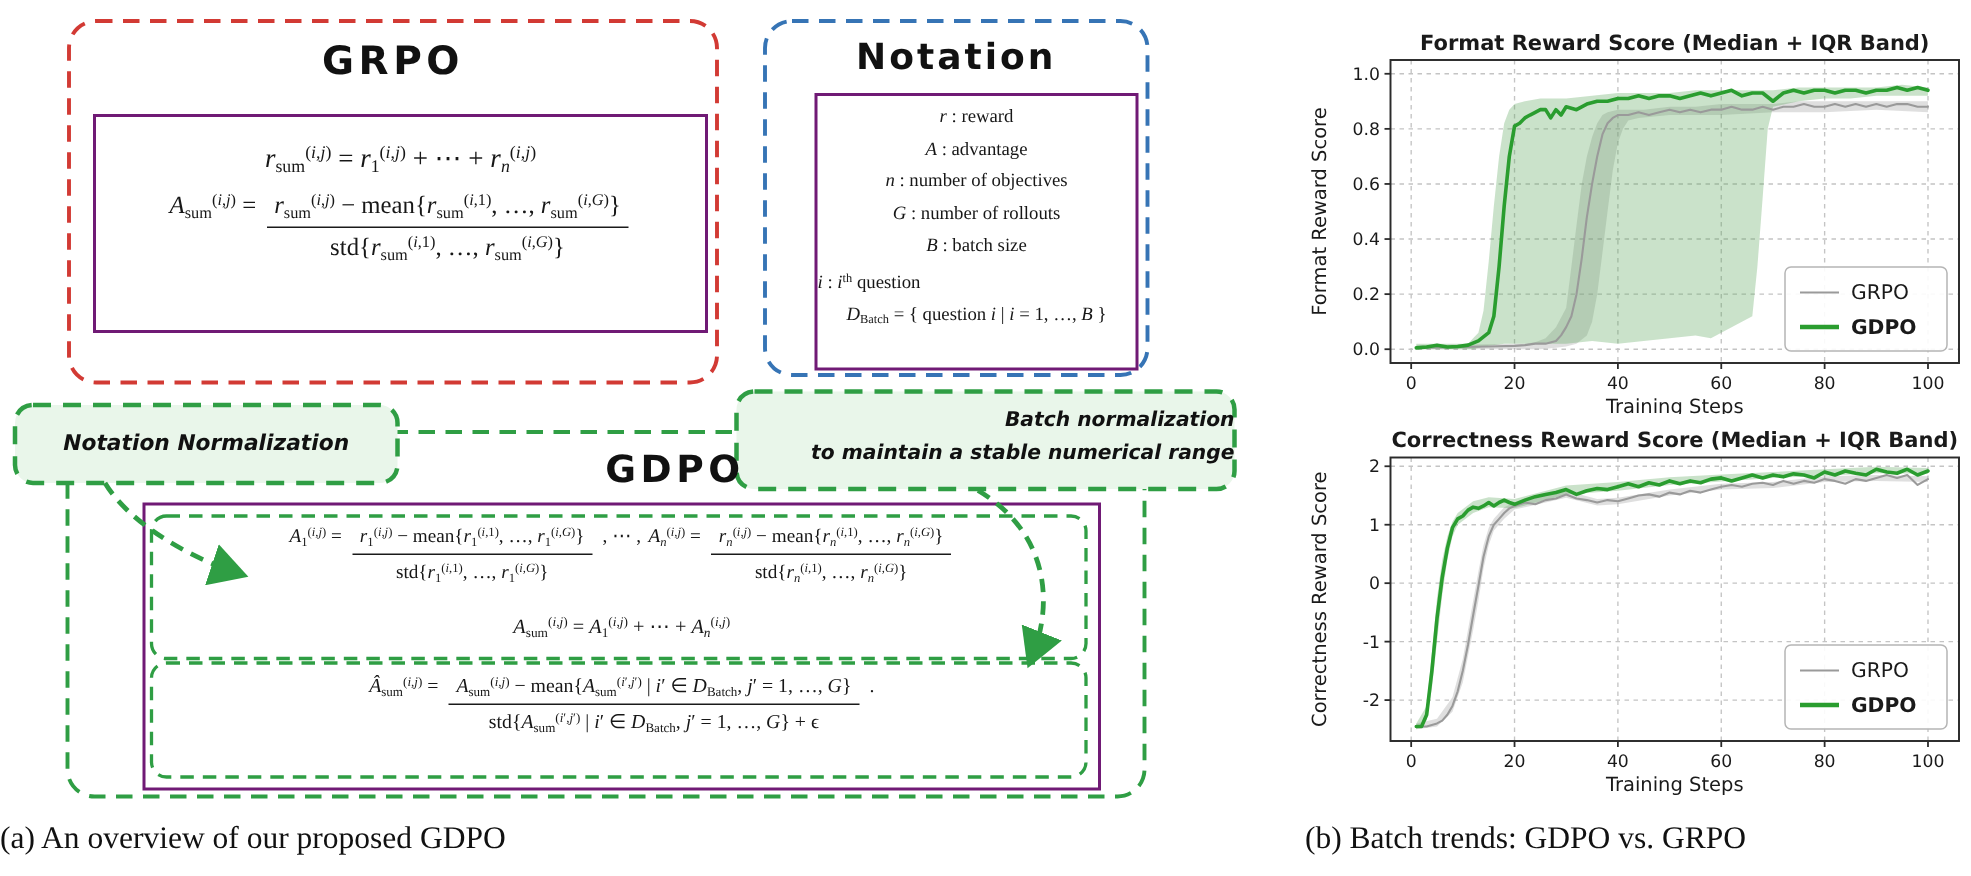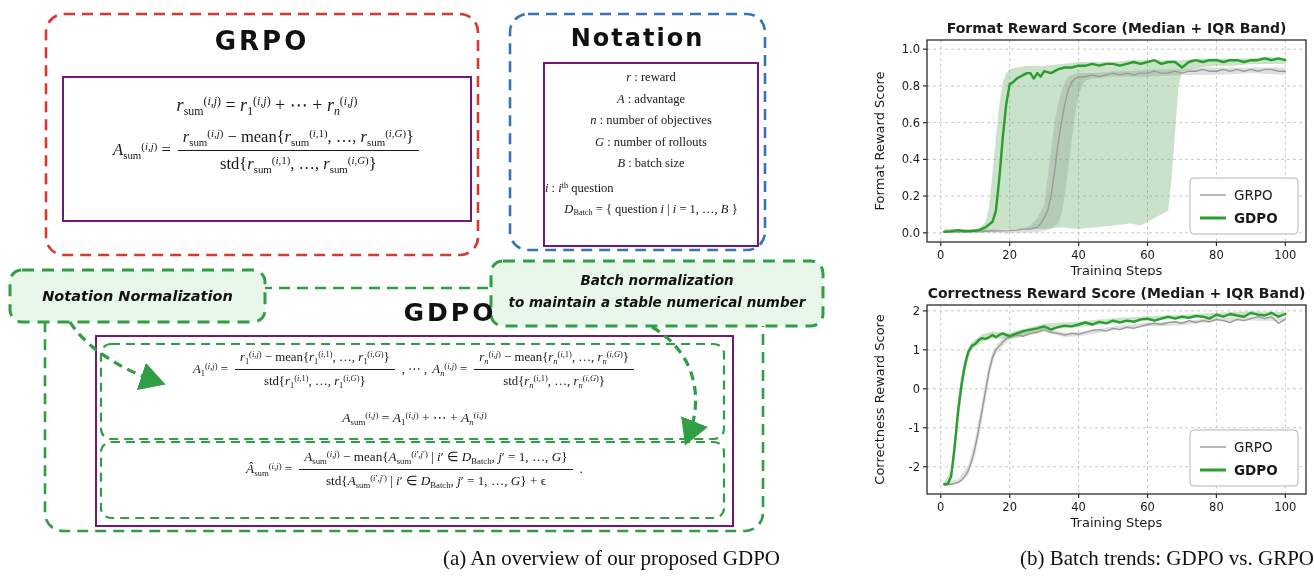--- a/index.html
+++ b/index.html
@@ -8,23 +8,23 @@
     font-family:"Liberation Sans",sans-serif;overflow:hidden;color:#1a1a1a;
   }
   .abs{position:absolute;}
   .hand{font-family:"DejaVu Sans",sans-serif;font-weight:700;color:#111;}
   .math{font-family:"Liberation Serif",serif;color:#171717;white-space:nowrap;}
   .math sub{font-size:66%;vertical-align:-0.3em;}
   .math sup{font-size:66%;vertical-align:0.5em;}
   .frac{display:inline-flex;flex-direction:column;vertical-align:middle;text-align:center;margin:0 2px;}
   .frac .num{padding:0 5px 3px;border-bottom:1.3px solid #1a1a1a;}
   .frac .den{padding:3px 5px 0;}
-  .eq{display:flex;justify-content:center;align-items:center;gap:5px;}
+  .eq{display:flex;justify-content:center;align-items:flex-start;gap:5px;}
   .card{position:absolute;background:#ffffff;border:2px solid #701a75;z-index:2;}
-  .caption{position:absolute;font-family:"Liberation Serif",serif;font-size:21px;color:#111;text-align:right;}
+  .caption{position:absolute;font-family:"Liberation Serif",serif;font-size:21px;color:#111;text-align:left;}
   svg text{font-family:"DejaVu Sans",sans-serif;fill:#1a1a1a;}
   .grid{stroke:#c4c4c4;stroke-width:0.9;stroke-dasharray:3 3;}
   .tick{stroke:#2b2b2b;stroke-width:1.2;}
   .tlab{font-size:11.5px;}
   .alab{font-size:13px;}
   .ctitle{font-size:14px;font-weight:bold;}
   .llab{font-size:13.5px;}
   .bold{font-weight:bold;}
 </style>
 </head>
@@ -61,23 +61,23 @@
         <div class="math" style="line-height: 21.5px; font-size: 12.5px; text-align: center; white-space: nowrap;"><i>A</i> : advantage</div>
         <div class="math" style="line-height: 21.5px; font-size: 12.5px; text-align: center; white-space: nowrap;"><i>n</i> : number of objectives</div>
         <div class="math" style="line-height: 21.5px; font-size: 12.5px; text-align: center; white-space: nowrap;"><i>G</i> : number of rollouts</div>
         <div class="math" style="line-height: 21.5px; font-size: 12.5px; text-align: center; white-space: nowrap;"><i>B</i> : batch size</div>
         <div class="math" style="line-height: 21.5px; font-size: 12.5px; text-align: left; white-space: nowrap;"><i>i</i> : <i>i</i><sup>th</sup> question</div>
         <div class="math" style="line-height: 21.5px; font-size: 12.5px; text-align: center; white-space: nowrap;"><i>D</i><sub>Batch</sub> = { question <i>i</i> | <i>i</i> = 1, …, <i>B</i> }</div>
       </div>
   </div>
 
   <div class="abs hand" style="left:10px;top:270px;width:255px;height:52px;line-height:52px;text-align:center;font-size:14.5px;font-weight:600;z-index:4;font-style:italic;">Notation Normalization</div>
-  <div class="abs hand" style="left:491px;top:269px;width:332px;text-align:center;font-size:13.5px;font-weight:600;line-height:1.65;z-index:4;font-style:italic;">
+  <div class="abs hand" style="left:491px;top:269px;width:332px;text-align:right;font-size:13.5px;font-weight:600;line-height:1.65;z-index:4;font-style:italic;">
     <div>Batch normalization</div>
-    <div>to maintain a stable numerical number</div>
+    <div>to maintain a stable numerical range</div>
   </div>
 
   <div class="abs hand" style="left:100px;top:298px;width:700px;text-align:center;font-size:25px;letter-spacing:3px;z-index:4;">GDPO</div>
 
   <div class="card" style="left:95px;top:335px;width:635px;height:188px;">
     <svg class="abs" style="left:0;top:0;" width="635" height="188" viewBox="0 0 635 188">
       <rect x="4" y="7" width="623" height="95" rx="10" fill="none" stroke="#2f9e44" stroke-width="2.2" stroke-dasharray="9 6"></rect>
       <rect x="4" y="105" width="623" height="76" rx="10" fill="none" stroke="#2f9e44" stroke-width="2.2" stroke-dasharray="9 6"></rect>
     </svg>
     <div class="eq math abs" style="left:0;top:12px;width:100%;font-size:12.8px;">

